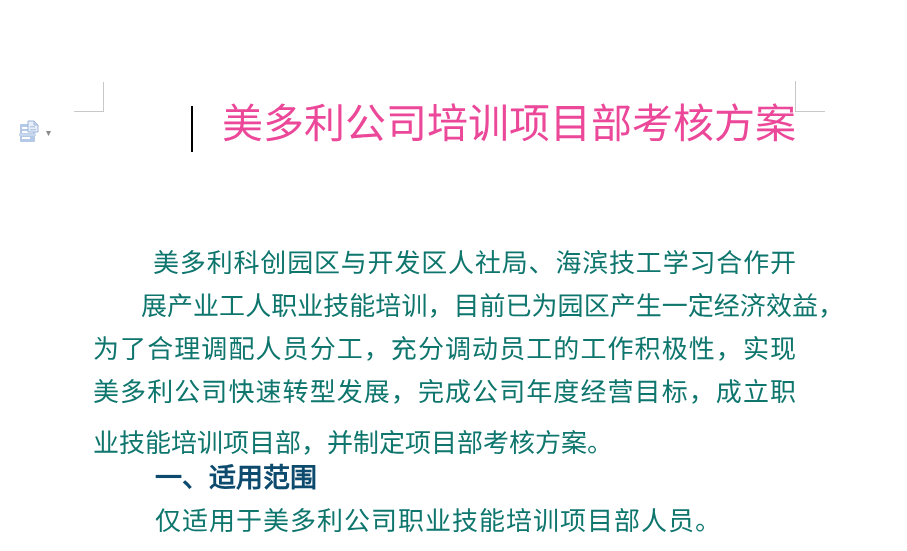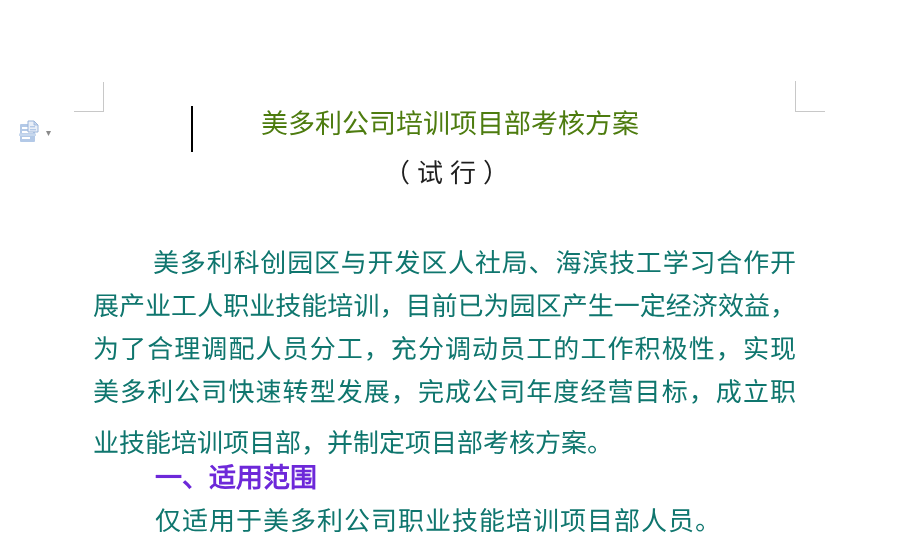--- a/index.html
+++ b/index.html
@@ -20,44 +20,44 @@
   .paste-btn { position:absolute; left:18px; top:118px; width:42px; height:28px;
                display:flex; align-items:center; cursor:pointer; }
   .paste-btn svg { display:block; }
   .dd-arrow { font-family:"DejaVu Sans", sans-serif; font-size:10px; line-height:10px;
               color:#8a8a8a; margin-left:5px; margin-top:2px; }
   
   .caret { position:absolute; left:191px; top:106px; width:2px; height:46px; background:#000; }
   
   .title {
     position:absolute; left:104px; top:98px; width:692px;
-    text-align:center; font-family:"Liberation Sans", sans-serif;
-    font-weight:400; font-size:27px; line-height:52px; color:#4d7c0f;
+    text-align:right; font-family:"Liberation Sans", sans-serif;
+    font-weight:400; font-size:41px; line-height:52px; color:#ec4899;
     white-space:nowrap; cursor:text;
   }
   .subtitle {
     position:absolute; left:104px; top:158px; width:692px;
     text-align:center; font-size:26px; line-height:32px;
     letter-spacing:7px; color:#1f1f1f; cursor:text;
   }
   .bline {
     position:absolute; left:93px; width:703px;
     font-size:26px; line-height:43px; color:#0f766e;
     text-align:justify; text-align-last:justify;
     white-space:nowrap; cursor:text;
   }
   .l1 { top:242px; padding-left:60px; width:643px; }
-  .l2 { top:285px; }
+  .l2 { top:285px;margin-left:48px; }
   .l3 { top:328px; }
   .l4 { top:371px; }
   .l5 { top:414px; text-align:left; text-align-last:left;margin-top:8px; }
   .heading {
     position:absolute; left:93px; top:457px; padding-left:62px; width:641px;
     font-family:"Liberation Sans", sans-serif; font-weight:700;
-    font-size:27px; line-height:43px; color:#6d28d9; cursor:text;
+    font-size:27px; line-height:43px; color:#0c4a6e; cursor:text;
     text-align:left;
   }
   .last {
     top:500px; padding-left:62px; width:641px;
     text-align:left; text-align-last:left; letter-spacing:1px;
   }
 </style>
 </head>
 <body>
 
@@ -81,21 +81,20 @@
         <rect x="12" y="6" width="5" height="1.4" fill="#b3c9e7"></rect>
         <rect x="12" y="9" width="6" height="1.4" fill="#b3c9e7"></rect>
       </svg>
     </span>
     <span class="dd-arrow">▾</span>
   </div>
 
   <div class="caret"></div>
 
   <h1 class="title">美多利公司培训项目部考核方案</h1>
-  <div class="subtitle">（试行）</div>
 
   <div class="bline l1">美多利科创园区与开发区人社局、海滨技工学习合作开</div>
   <div class="bline l2">展产业工人职业技能培训，目前已为园区产生一定经济效益，</div>
   <div class="bline l3">为了合理调配人员分工，充分调动员工的工作积极性，实现</div>
   <div class="bline l4">美多利公司快速转型发展，完成公司年度经营目标，成立职</div>
   <div class="bline l5">业技能培训项目部，并制定项目部考核方案。</div>
 
   <div class="heading">一、适用范围</div>
   <div class="bline last">仅适用于美多利公司职业技能培训项目部人员。</div>
 

